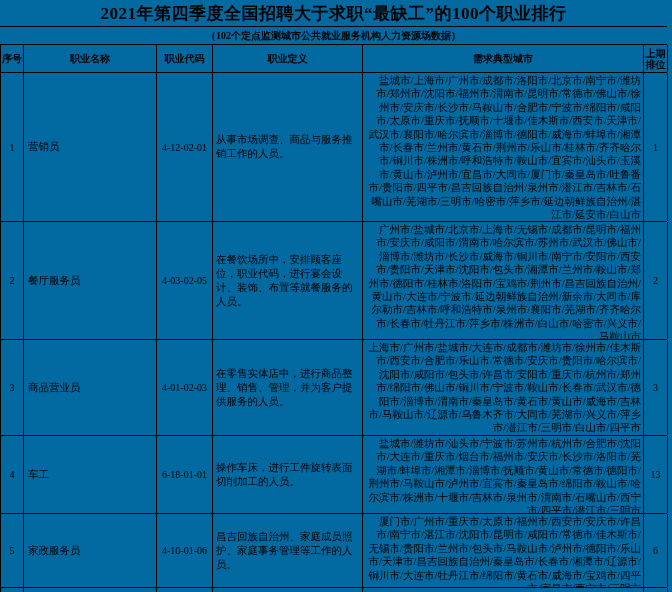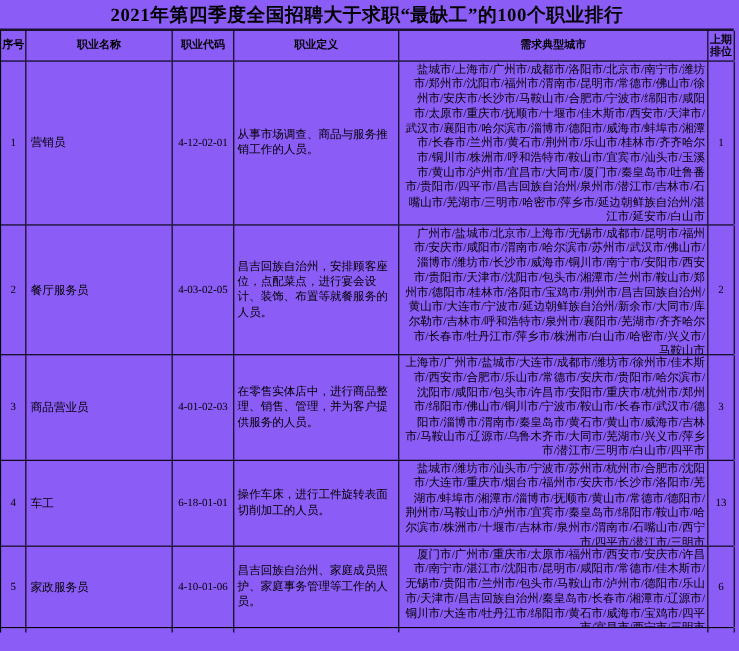--- a/index.html
+++ b/index.html
@@ -1,21 +1,21 @@
 <!DOCTYPE html>
 <html><head>
 <meta charset="utf-8">
 <style>
   html,body{margin:0;padding:0;background:#fff;}
   body{
     width:672px;height:592px;overflow:hidden;
     font-family:"Liberation Serif","DejaVu Serif",serif;
     color:#000;
   }
-  .page{position:relative;width:672px;height:592px;background:#8b5cf6;}
+  .page{position:relative;width:672px;height:592px;background:#0369a1;}
   .title{
     width:667px;height:27px;box-sizing:border-box;
     border-bottom:1px solid #000;
     display:flex;align-items:center;justify-content:center;
     font-size:17px;font-weight:bold;letter-spacing:0.5px;
   }
   .subtitle{
     width:667px;height:17px;box-sizing:border-box;
     display:flex;align-items:center;justify-content:center;
     font-size:10px;font-weight:bold;
@@ -65,20 +65,21 @@
     font-size:10.5px;line-height:13.4px;
     padding:1px 2px 0 3px;word-break:break-all;text-align:right;
   }
 </style>
 </head>
 <body>
 
 <div class="page">
 
   <div class="title">2021年第四季度全国招聘大于求职“最缺工”的100个职业排行</div>
+  <div class="subtitle">（102个定点监测城市公共就业服务机构人力资源场数据）</div>
 
   <div class="tbl">
 
     <div class="tr hrow">
       <div class="td c0 th">序号</div>
       <div class="td c1 th">职业名称</div>
       <div class="td c2 th">职业代码</div>
       <div class="td c3 th">职业定义</div>
       <div class="td c4 th">需求典型城市</div>
       <div class="td c5 th">上期排位</div>
@@ -90,21 +91,21 @@
       <div class="td c2 cc code">4-12-02-01</div>
       <div class="td c3 def">从事市场调查、商品与服务推销工作的人员。</div>
       <div class="td c4 cities">盐城市/上海市/广州市/成都市/洛阳市/北京市/南宁市/潍坊市/郑州市/沈阳市/福州市/渭南市/昆明市/常德市/佛山市/徐州市/安庆市/长沙市/马鞍山市/合肥市/宁波市/绵阳市/咸阳市/太原市/重庆市/抚顺市/十堰市/佳木斯市/西安市/天津市/武汉市/襄阳市/哈尔滨市/淄博市/德阳市/威海市/蚌埠市/湘潭市/长春市/兰州市/黄石市/荆州市/乐山市/桂林市/齐齐哈尔市/铜川市/株洲市/呼和浩特市/鞍山市/宜宾市/汕头市/玉溪市/黄山市/泸州市/宜昌市/大同市/厦门市/秦皇岛市/吐鲁番市/贵阳市/四平市/昌吉回族自治州/泉州市/潜江市/吉林市/石嘴山市/芜湖市/三明市/哈密市/萍乡市/延边朝鲜族自治州/湛江市/延安市/白山市</div>
       <div class="td c5 cc">1</div>
     </div>
 
     <div class="tr r2">
       <div class="td c0 cc">2</div>
       <div class="td c1 name">餐厅服务员</div>
       <div class="td c2 cc code">4-03-02-05</div>
-      <div class="td c3 def">昌吉回族自治州，安排顾客座位，点配菜点，进行宴会设计、装饰、布置等就餐服务的人员。</div>
+      <div class="td c3 def">在餐饮场所中，安排顾客座位，职业代码，进行宴会设计、装饰、布置等就餐服务的人员。</div>
       <div class="td c4 cities">广州市/盐城市/北京市/上海市/无锡市/成都市/昆明市/福州市/安庆市/咸阳市/渭南市/哈尔滨市/苏州市/武汉市/佛山市/淄博市/潍坊市/长沙市/威海市/铜川市/南宁市/安阳市/西安市/贵阳市/天津市/沈阳市/包头市/湘潭市/兰州市/鞍山市/郑州市/德阳市/桂林市/洛阳市/宝鸡市/荆州市/昌吉回族自治州/黄山市/大连市/宁波市/延边朝鲜族自治州/新余市/大同市/库尔勒市/吉林市/呼和浩特市/泉州市/襄阳市/芜湖市/齐齐哈尔市/长春市/牡丹江市/萍乡市/株洲市/白山市/哈密市/兴义市/马鞍山市</div>
       <div class="td c5 cc">2</div>
     </div>
 
     <div class="tr r3">
       <div class="td c0 cc">3</div>
       <div class="td c1 name">商品营业员</div>
       <div class="td c2 cc code">4-01-02-03</div>
       <div class="td c3 def">在零售实体店中，进行商品整理、销售、管理，并为客户提供服务的人员。</div>
       <div class="td c4 cities">上海市/广州市/盐城市/大连市/成都市/潍坊市/徐州市/佳木斯市/西安市/合肥市/乐山市/常德市/安庆市/贵阳市/哈尔滨市/沈阳市/咸阳市/包头市/许昌市/安阳市/重庆市/杭州市/郑州市/绵阳市/佛山市/铜川市/宁波市/鞍山市/长春市/武汉市/德阳市/淄博市/渭南市/秦皇岛市/黄石市/黄山市/威海市/吉林市/马鞍山市/辽源市/乌鲁木齐市/大同市/芜湖市/兴义市/萍乡市/潜江市/三明市/白山市/四平市</div>

